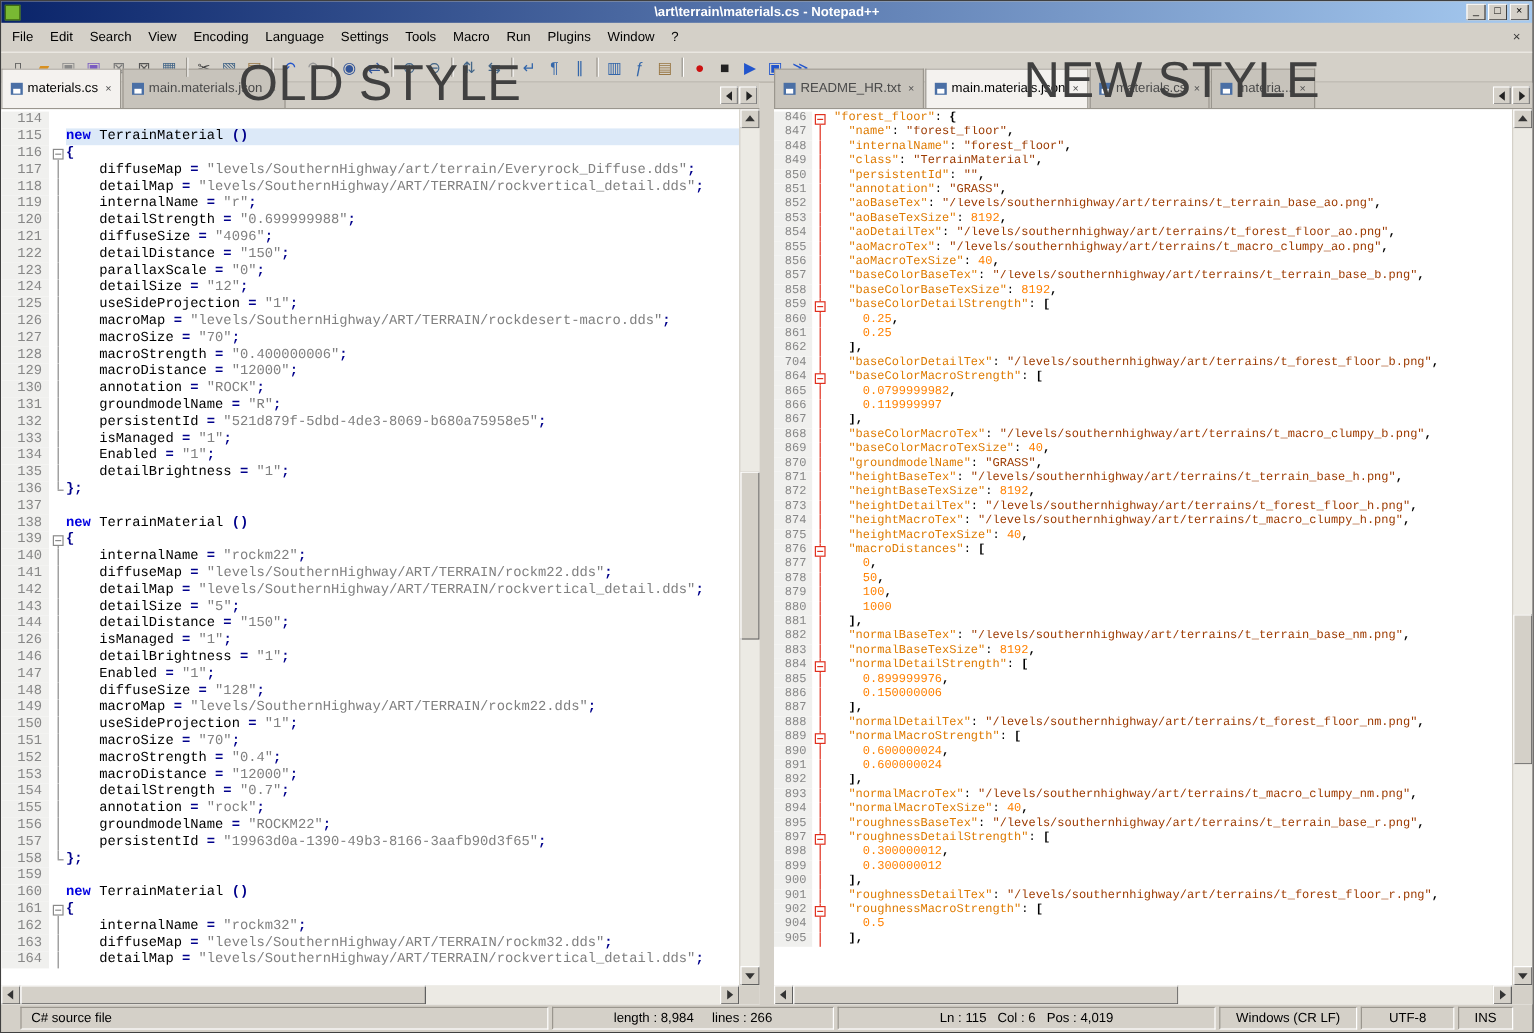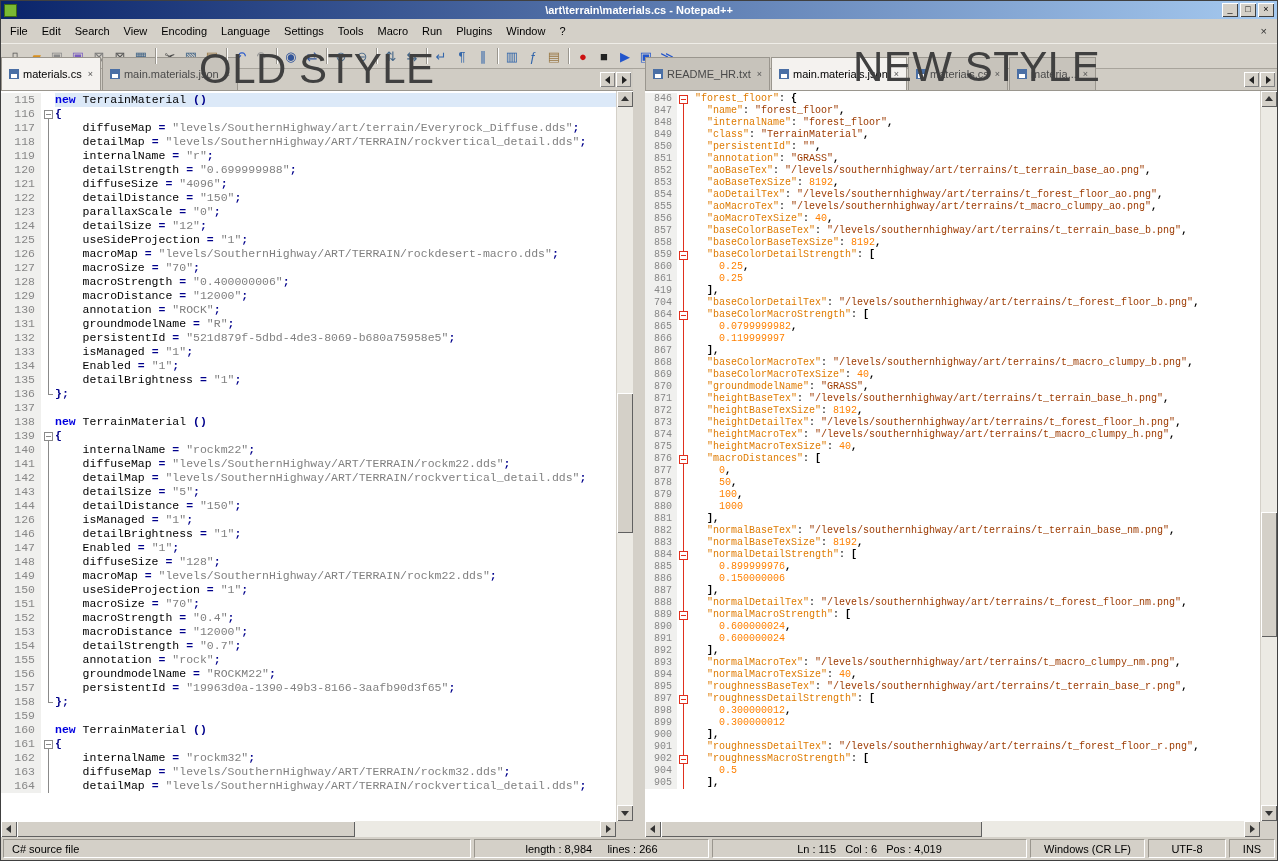--- a/index.html
+++ b/index.html
@@ -80,21 +80,21 @@
 .sb-btn.hleft::after{border-right:5px solid #333;border-left:none;transform:translate(-60%,-50%)}
 .sb-btn.hright{width:16px;height:100%}
 .sb-btn.hright::after{border-left:5px solid #333;border-right:none;transform:translate(-40%,-50%)}
 .sb-track{flex:1;position:relative}
 .sb-thumb{position:absolute;left:0;right:0;background:#D4D0C8;box-shadow:inset 1px 1px #fff,inset -1px -1px #606060}
 .hscroll{height:16px;display:flex;background:#ECEAE4;flex:none}
 .hs-track{flex:1;position:relative}
 .hs-thumb{position:absolute;top:0;bottom:0;background:#D4D0C8;box-shadow:inset 1px 1px #fff,inset -1px -1px #606060}
 .sb-corner{width:17px;background:#D4D0C8;flex:none}
 
-.statusbar{height:23px;display:flex;align-items:stretch;background:#D4D0C8;padding:2px 2px;gap:3px;font-size:11px}
+.statusbar{height:23px;display:flex;align-items:stretch;background:#D4D0C8;padding:2px 16px;gap:3px;font-size:11px}
 .sb-cell{border:1px solid;border-color:#9a968e #fff #fff #9a968e;display:flex;align-items:center;justify-content:center;padding:0 8px;white-space:pre;color:#000;overflow:hidden}
 .sb-type{flex:1;justify-content:flex-start}
 .sb-len{width:235px}
 .sb-pos{width:315px}
 .sb-eol{width:115px}
 .sb-enc{width:78px}
 .sb-ins{width:46px}
 
 .annotation{position:absolute;z-index:40;font-size:42px;color:#404040;font-family:"Liberation Sans",sans-serif;letter-spacing:.5px;pointer-events:none}
 .ann-old{left:198px;top:44px}
@@ -190,20 +190,25 @@
               <span class="tab-close">×</span>
             </div>
           </div>
         <div class="tab-arrows">
           <span class="tarrow left"></span>
           <span class="tarrow right"></span>
         </div>
       </div>
       <div class="editor-row">
         <div class="editor">
+            <div class="code-row">
+              <span class="ln">114</span>
+              <span class="fold "></span>
+              <span class="code"></span>
+            </div>
             <div class="code-row hl">
               <span class="ln">115</span>
               <span class="fold "></span>
               <span class="code"><span class="c-kw">new</span> TerrainMaterial <span class="c-op">(</span><span class="c-op">)</span></span>
             </div>
             <div class="code-row">
               <span class="ln">116</span>
               <span class="fold f-box">
                 <span class="fbox"></span>
               </span>
@@ -583,21 +588,21 @@
               <span class="ln">860</span>
               <span class="fold f-line"></span>
               <span class="code">     <span class="j-num">0.25</span><span class="j-op">,</span></span>
             </div>
             <div class="code-row">
               <span class="ln">861</span>
               <span class="fold f-line"></span>
               <span class="code">     <span class="j-num">0.25</span></span>
             </div>
             <div class="code-row">
-              <span class="ln">419</span>
+              <span class="ln">862</span>
               <span class="fold f-line"></span>
               <span class="code">   <span class="j-op">]</span><span class="j-op">,</span></span>
             </div>
             <div class="code-row">
               <span class="ln">704</span>
               <span class="fold f-line"></span>
               <span class="code">   <span class="j-key">"baseColorDetailTex"</span>: <span class="j-str">"/levels/southernhighway/art/terrains/t_forest_floor_b.png"</span><span class="j-op">,</span></span>
             </div>
             <div class="code-row">
               <span class="ln">864</span>

